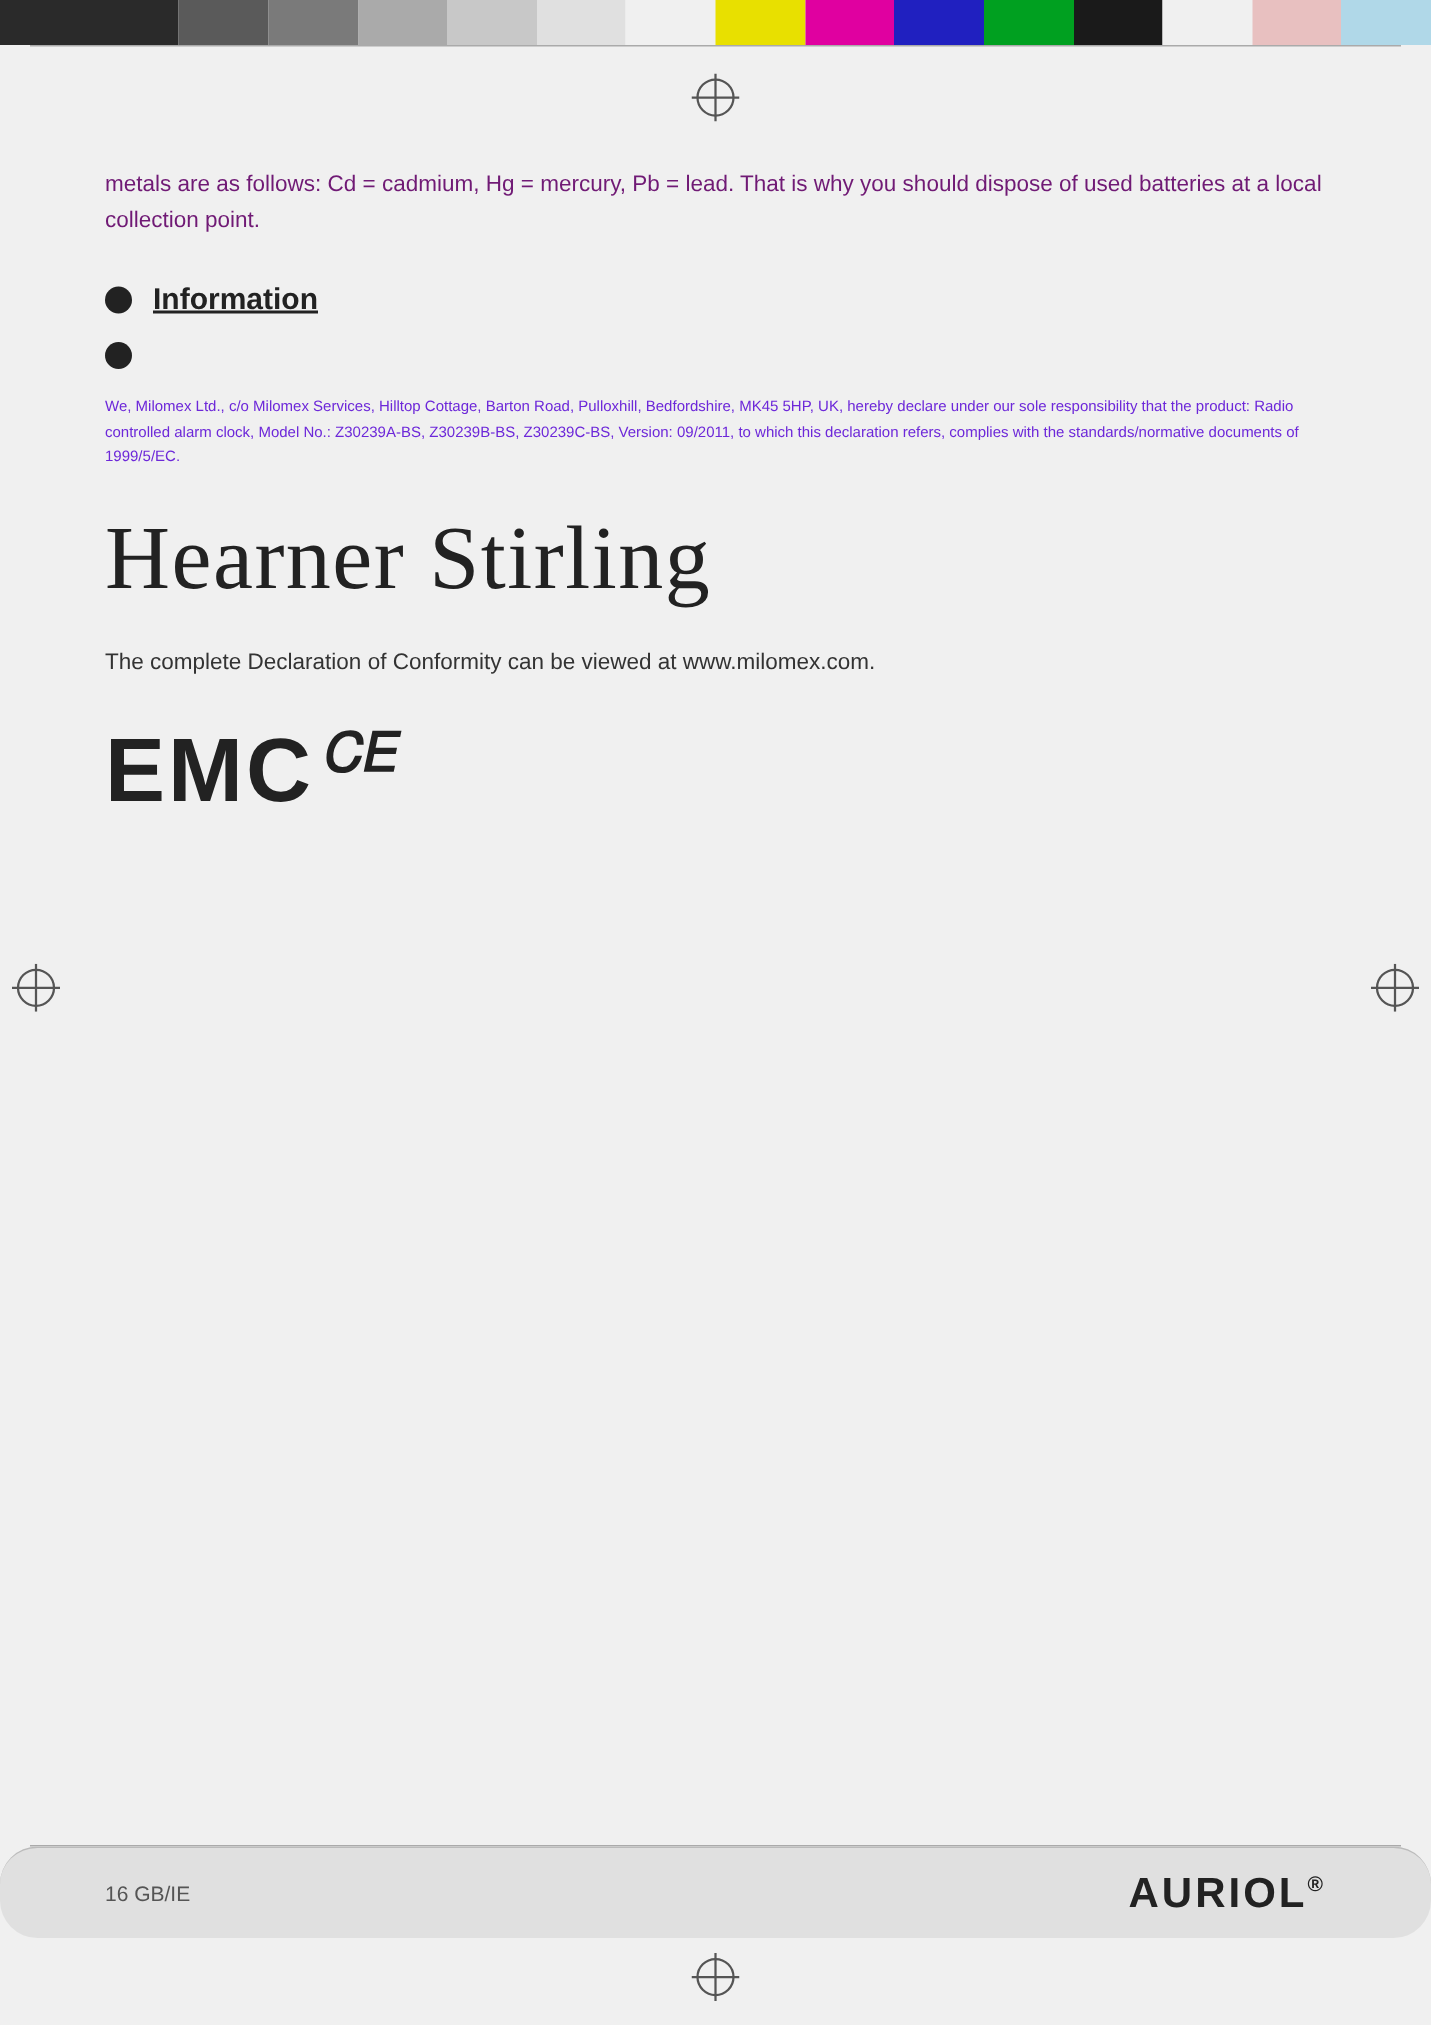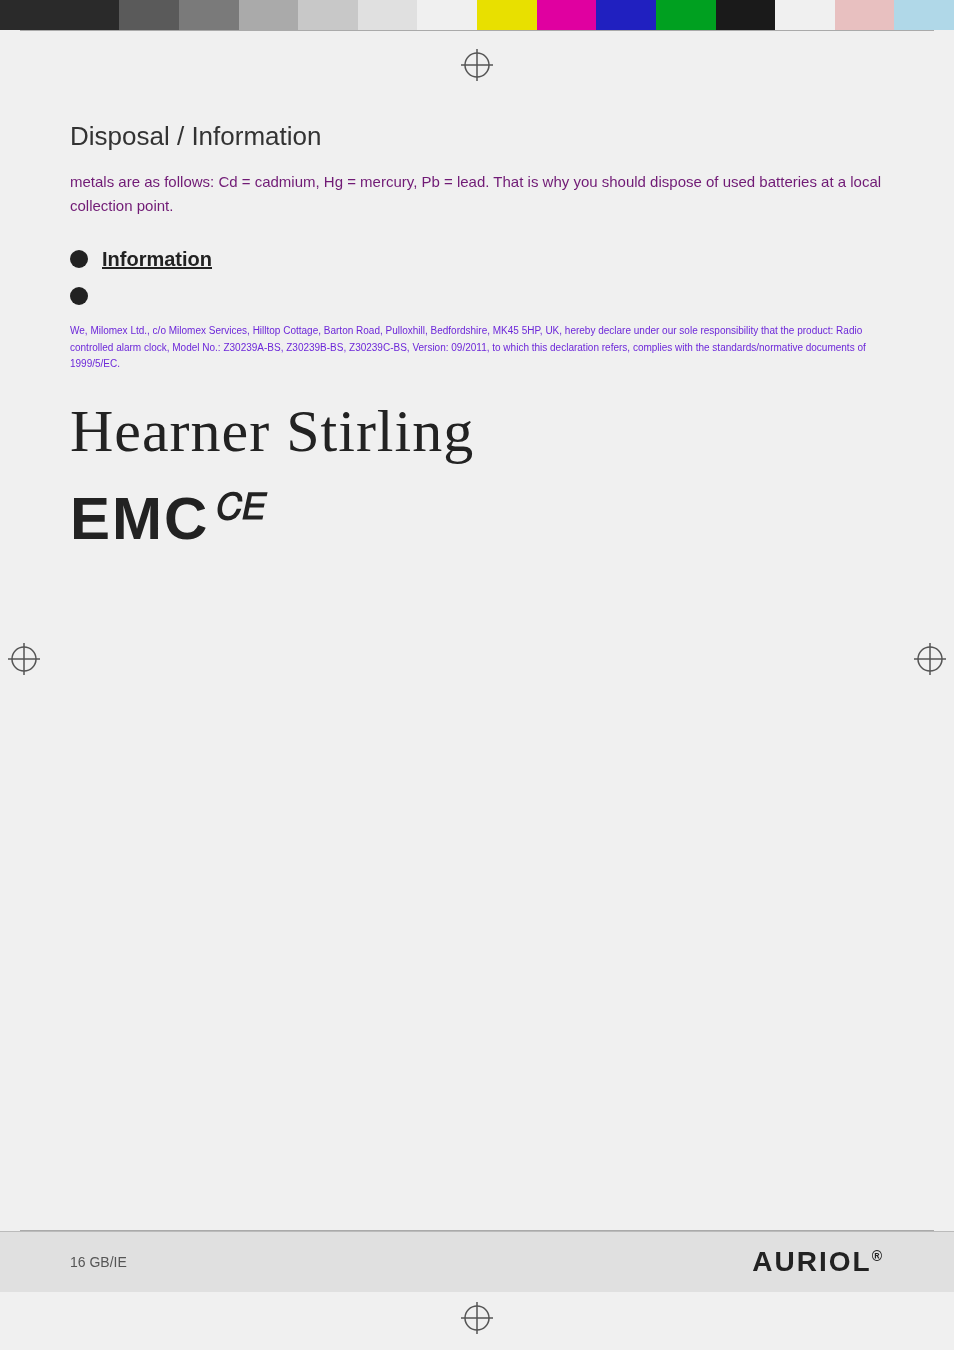--- a/index.html
+++ b/index.html
@@ -162,20 +162,21 @@
     }
 
     
     .footer-area {
       background: #e0e0e0;
       border-top: 1px solid #bbb;
       padding: 14px 70px;
       display: flex;
       justify-content: space-between;
       align-items: center;
+      border-radius: 25px;
     }
 
     .page-info {
       font-size: 14px;
       color: #555;
     }
 
     .brand-logo {
       font-size: 28px;
       font-weight: 700;
@@ -262,39 +263,39 @@
     <div class="right-mark">
       <svg width="32" height="32" viewBox="0 0 32 32" xmlns="http://www.w3.org/2000/svg">
         <circle cx="16" cy="16" r="12" fill="none" stroke="#555" stroke-width="1.5"></circle>
         <line x1="16" y1="0" x2="16" y2="32" stroke="#555" stroke-width="1.5"></line>
         <line x1="0" y1="16" x2="32" y2="16" stroke="#555" stroke-width="1.5"></line>
       </svg>
     </div>
 
     <div class="main-content">
 
-      <h1 class="section-heading">Disposal / Information</h1>
 
       <p class="intro-text">metals are as follows: Cd = cadmium, Hg = mercury, Pb = lead. That is why you should dispose of used batteries at a local collection point.</p>
 
       <div class="bullet-section">
         <div class="bullet-dot"></div>
         <span class="bullet-label-info">Information</span>
       </div>
 
       <div class="bullet-section">
         <div class="bullet-dot"></div>
       </div>
 
       <p class="declaration-text">We, Milomex Ltd., c/o Milomex Services, Hilltop Cottage, Barton Road, Pulloxhill, Bedfordshire, MK45 5HP, UK, hereby declare under our sole responsibility that the product: Radio controlled alarm clock, Model No.: Z30239A-BS, Z30239B-BS, Z30239C-BS, Version: 09/2011, to which this declaration refers, complies with the standards/normative documents of 1999/5/EC.</p>
 
       <div class="signature-area">
         <span class="signature-text">Hearner Stirling</span>
       </div>
 
+      <p class="complete-text">The complete Declaration of Conformity can be viewed at www.milomex.com.</p>
 
       <div class="emc-ce-area">
         <span class="emc-text">EMC</span>
         <span class="ce-mark">𝐶𝐸</span>
       </div>
 
     </div>
   </div>
 
   <div class="thin-rule"></div>

